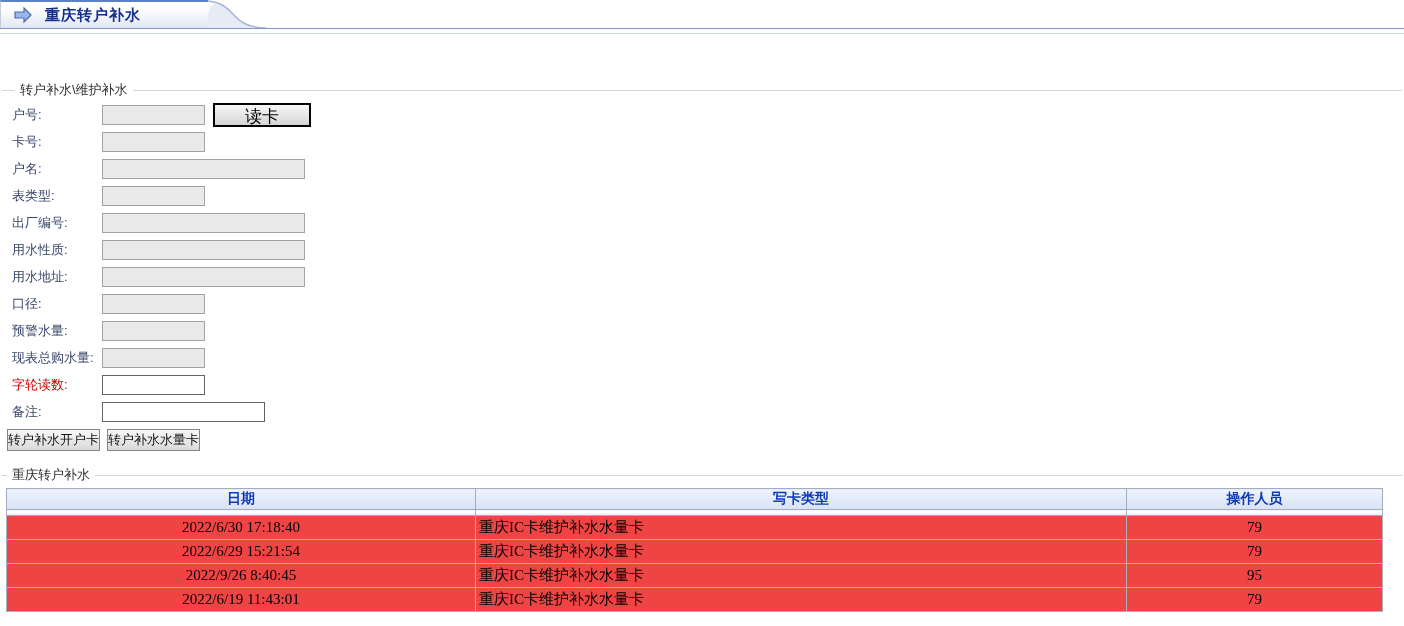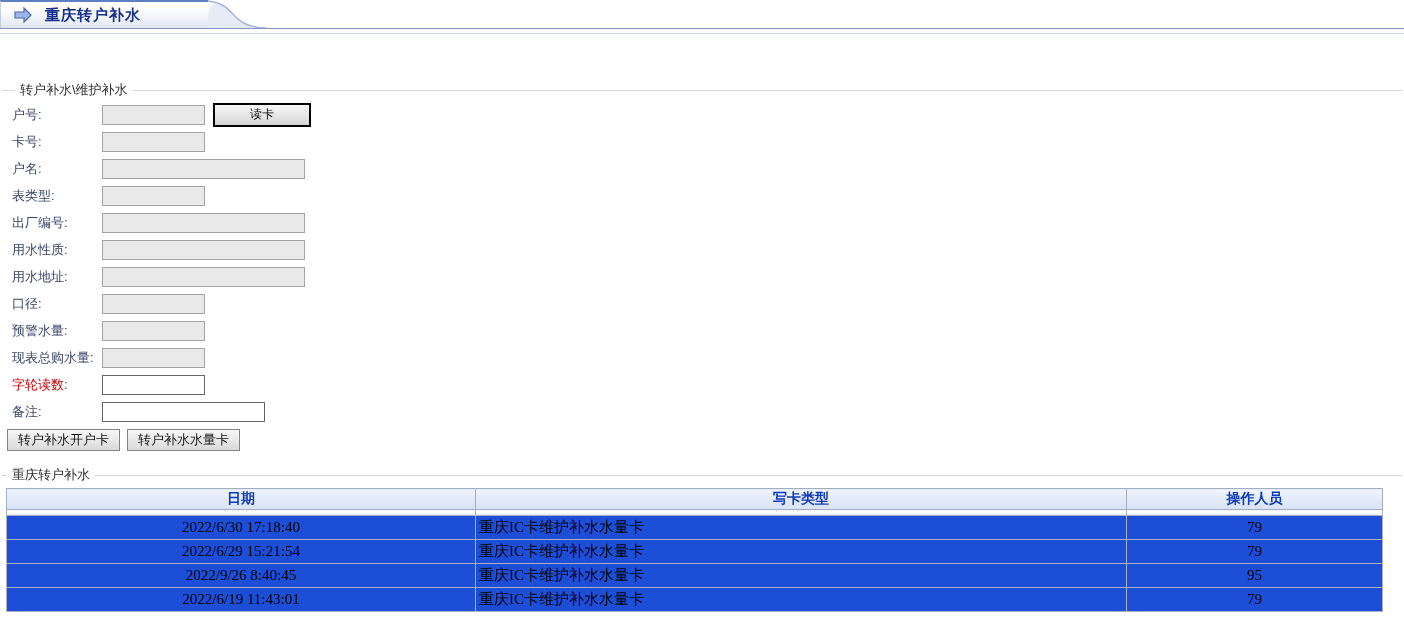--- a/index.html
+++ b/index.html
@@ -25,34 +25,34 @@
   #hist-fs { margin-top:9px; padding:2px 0 0 0; }
 
   
   .frow { display:flex; align-items:center; height:27px; margin-left:2px; }
   .frow label { width:90px; font-size:13px; color:#3a4668; flex:none; }
   .frow label.req { color:#cc0000; }
   .inp { height:20px; font-size:13px; padding:0 3px; }
   .inp.dis { background:#e9e9e9; border:1px solid #a3a3a3; }
   .inp.en  { background:#ffffff; border:1px solid #646464; }
   .w-s { width:103px; } .w-m { width:163px; } .w-l { width:203px; }
-  .readcard { width:98px; height:24px; margin-left:8px; font-size:12px; color:#000;
+  .readcard { width:98px; height:24px; margin-left:8px; font-size:17px; color:#000;
     border:2px solid #000; background:linear-gradient(#f7f7f7,#d5d5d5); }
   .btn-row { display:flex; gap:7px; margin:4px 0 0 -3px; }
-  .btn-row button { height:22px; padding:0 10px; font-size:13px; color:#111;
+  .btn-row button { height:22px; padding:0 0; font-size:13px; color:#111;
     border:1px solid #858585; background:linear-gradient(#f8f8f8,#d9d9d9); }
 
   
   table { border-collapse:collapse; table-layout:fixed; width:1376px; margin:2px 0 0 4px; }
   th { height:21px; font-size:14px; font-weight:bold; color:#0d3ab8;
     background:linear-gradient(#eff4fc,#d7e2f5); border:1px solid #a2adc0; }
   tr.spacer td { height:6px; padding:0; border:1px solid #a9b0bf; border-top:none;
     background:linear-gradient(#ffffff 40%, #e1e6f0); }
   tbody td { height:24px; font-family:"Liberation Serif", serif; font-size:15px; color:#000;
-    background:#1d4ed8; border:1px solid #a9b0bf; padding:0 3px; }
+    background:#ef4444; border:1px solid #a9b0bf; padding:0 3px; }
   td.c { text-align:center; } td.l { text-align:left; }
 </style>
 </head>
 <body>
 
 <div class="tab-strip">
   <div class="tab">
     <svg class="arrow-ico" width="19" height="18" viewBox="0 0 19 18">
       <polygon points="1,6 10,6 10,2 17,9 10,16 10,12 1,12" fill="#9cb6ea" stroke="#4a6cb0" stroke-width="1.2"></polygon>
     </svg>

